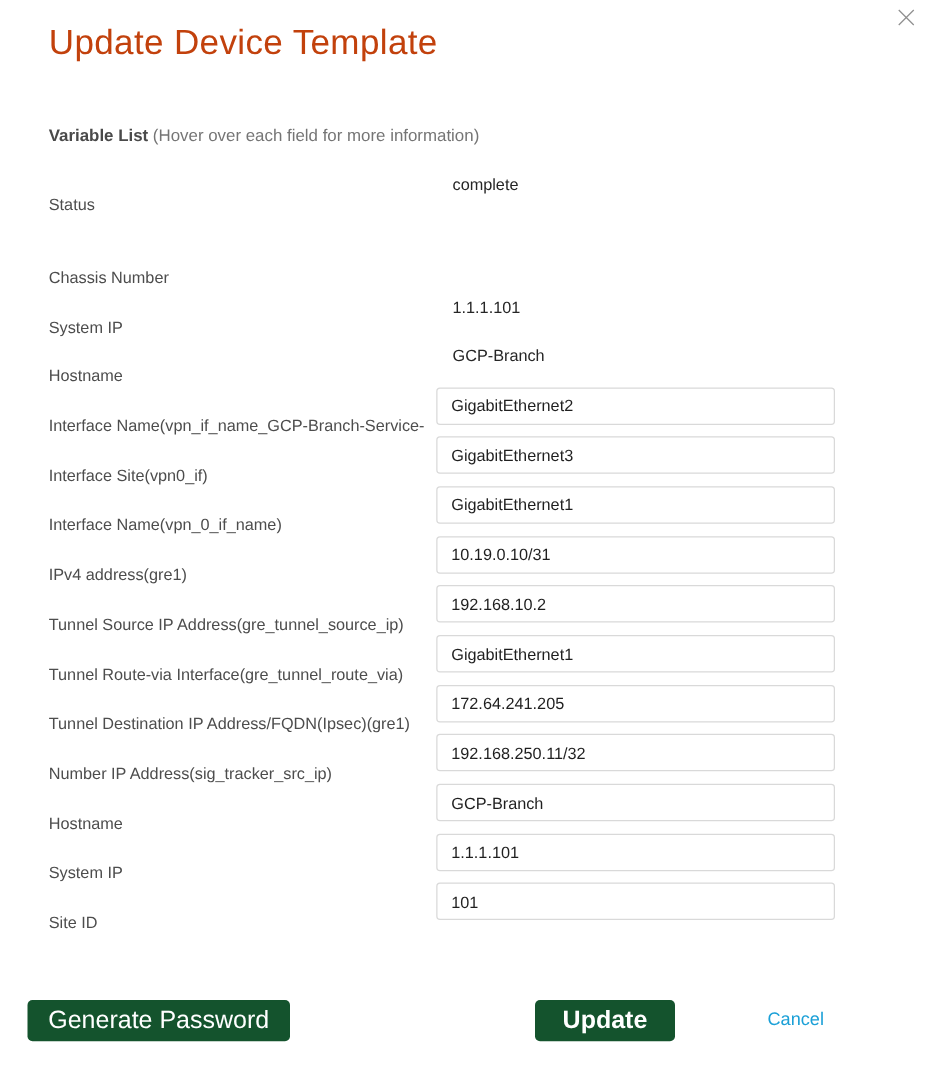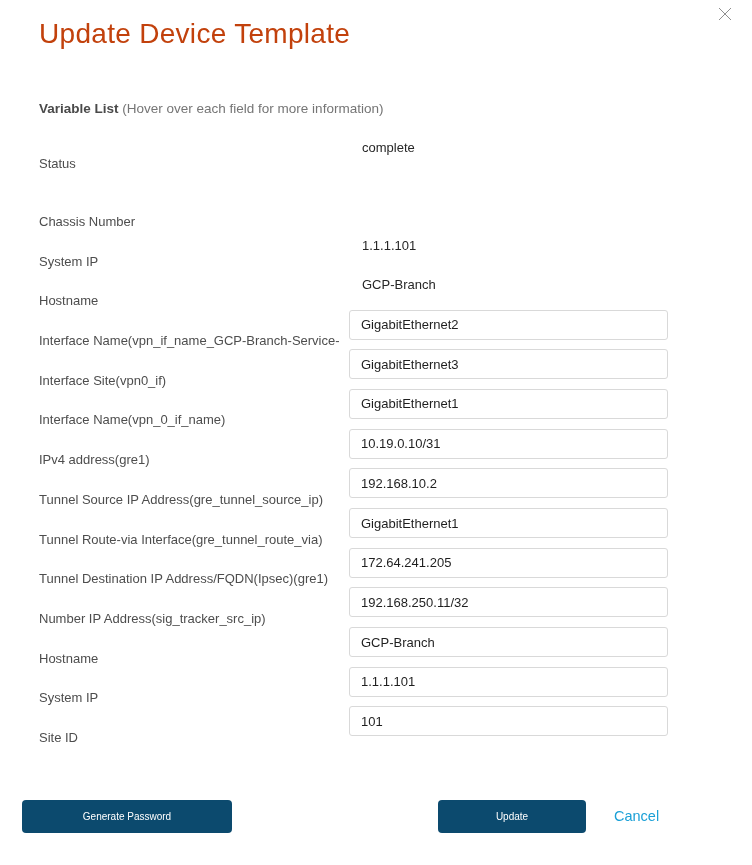--- a/index.html
+++ b/index.html
@@ -88,28 +88,28 @@
     color: #1f1f1f;
     background: #ffffff;
     outline: none;
   }
   .btn {
     position: absolute;
     top: 800px;
     height: 33px;
     border: none;
     border-radius: 4px;
-    background: #0c4a6e;
+    background: #14532d;
     color: #ffffff;
     font-family: "Liberation Sans", "DejaVu Sans", sans-serif;
-    font-size: 10px;
+    font-size: 20px;
     cursor: pointer;
   }
   .btn-generate { left: 22px; width: 210px; }
-  .btn-update  { left: 438px; width: 148px; }
+  .btn-update  { left: 428px; width: 112px; font-weight: bold; }
   .link-cancel {
     position: absolute;
     top: 808px;
     left: 614px;
     background: none;
     border: none;
     color: #1ba0d7;
     font-family: Liberation Sans, sans-serif;
     font-size: 14.5px;
     cursor: pointer;

